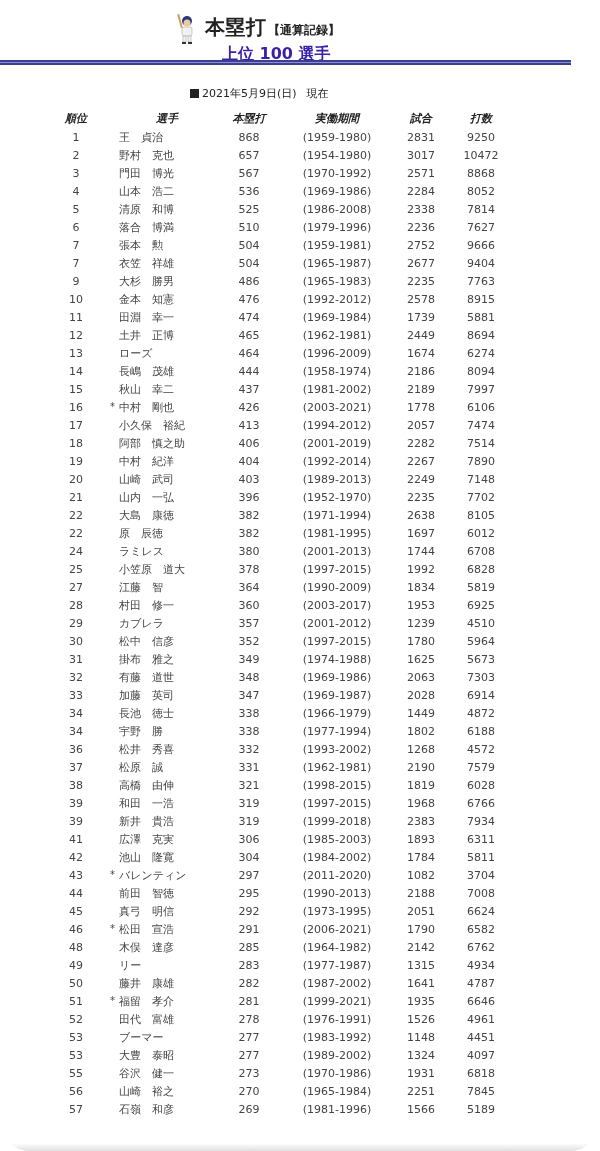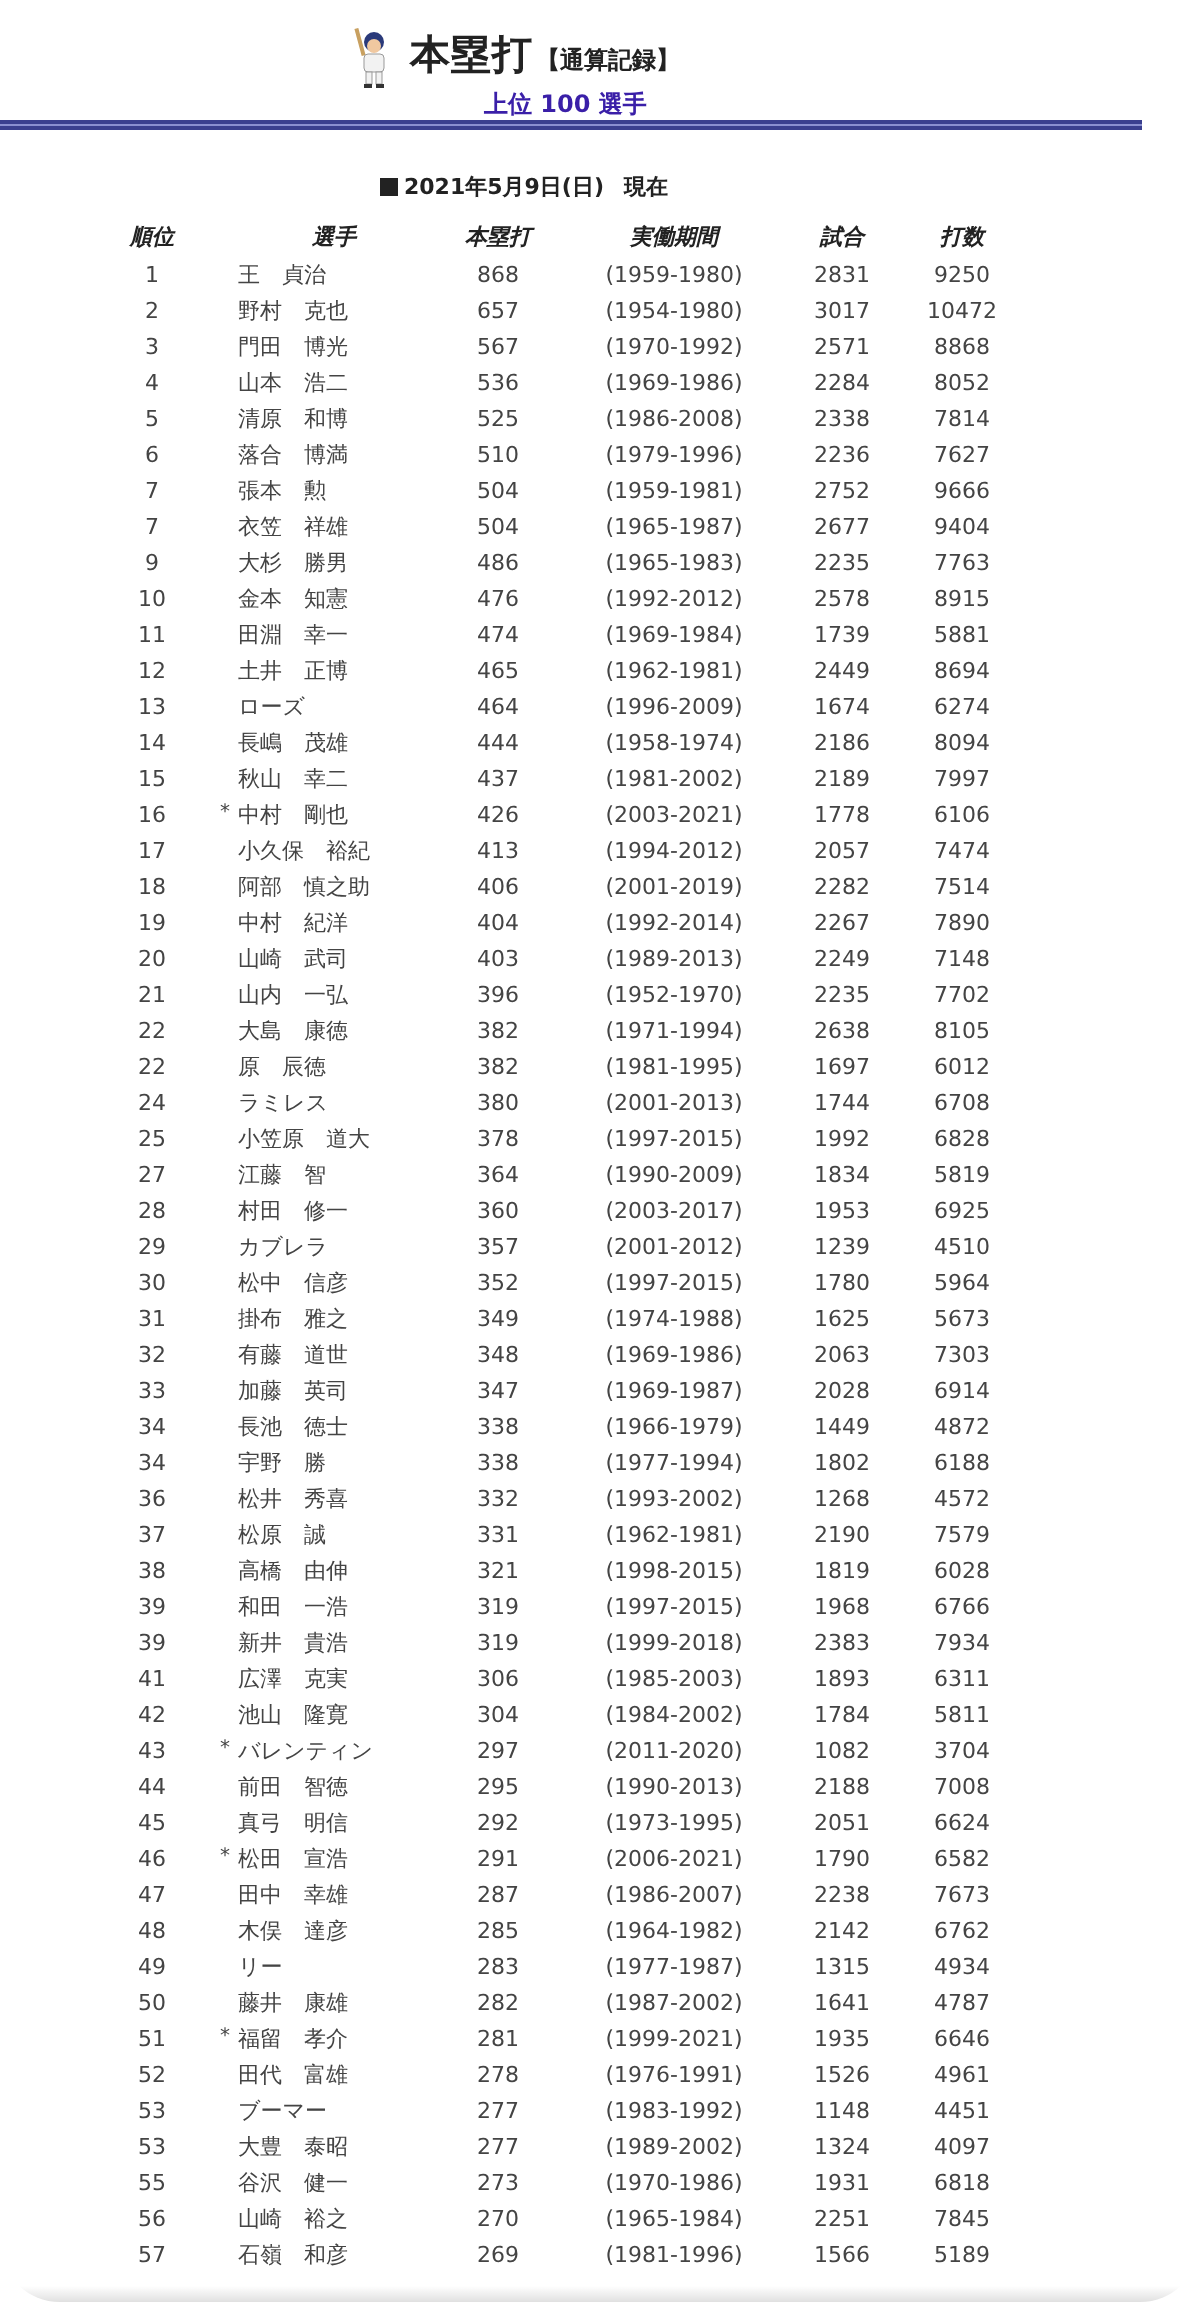--- a/index.html
+++ b/index.html
@@ -19,29 +19,29 @@
     .title {
       position: absolute; left: 205px; top: 14px;
       font-size: 20px; font-weight: bold; color: #222; letter-spacing: 0.5px;
     }
     .title-sub {
       position: absolute; left: 268px; top: 22px;
       font-size: 12px; font-weight: bold; color: #222;
     }
     .subtitle {
       position: absolute; left: 222px; top: 44px;
-      font-size: 12px; font-weight: bold; color: #3a1fa8; margin-left: 20px;
+      font-size: 16px; font-weight: bold; color: #3a1fa8;
     }
     .rule {
       position: absolute; left: 0; top: 60px; width: 571px; height: 5px;
       background: linear-gradient(#3a3f8f 0, #3a3f8f 2px, #8a8fd0 2px, #8a8fd0 3px, #3a3f8f 3px, #3a3f8f 5px);
     }
     .date {
       position: absolute; left: 190px; top: 86px;
-      font-size: 11px; color: #222; font-weight: bold;
+      font-size: 11px; color: #222; font-weight: normal;
     }
     .date .sq { display:inline-block; width: 9px; height: 9px; background:#222; margin-right: 3px; vertical-align: -1px; }
     .date .now { margin-left: 10px; }
     table {
       position: absolute; left: 55px; top: 108px;
       border-collapse: collapse; font-size: 11px;
     }
     th { font-weight: bold; color: #222; height: 20px; text-align: center; font-style: italic; }
     td { height: 18px; color: #444; text-align: center; white-space: nowrap; }
     .c-rank { width: 42px; }
@@ -539,30 +539,20 @@
           <td class="c-rank">46</td>
           <td class="c-name">
             <div class="name-wrap"><span class="star">*</span><span>松田　宣浩</span></div>
           </td>
           <td class="c-hr">291</td>
           <td class="c-period">(2006-2021)</td>
           <td class="c-games">1790</td>
           <td class="c-ab">6582</td>
         </tr>
         <tr>
-          <td class="c-rank">47</td>
-          <td class="c-name">
-            <div class="name-wrap"><span class="star"></span><span>田中　幸雄</span></div>
-          </td>
-          <td class="c-hr">287</td>
-          <td class="c-period">(1986-2007)</td>
-          <td class="c-games">2238</td>
-          <td class="c-ab">7673</td>
-        </tr>
-        <tr>
           <td class="c-rank">48</td>
           <td class="c-name">
             <div class="name-wrap"><span class="star"></span><span>木俣　達彦</span></div>
           </td>
           <td class="c-hr">285</td>
           <td class="c-period">(1964-1982)</td>
           <td class="c-games">2142</td>
           <td class="c-ab">6762</td>
         </tr>
         <tr>

